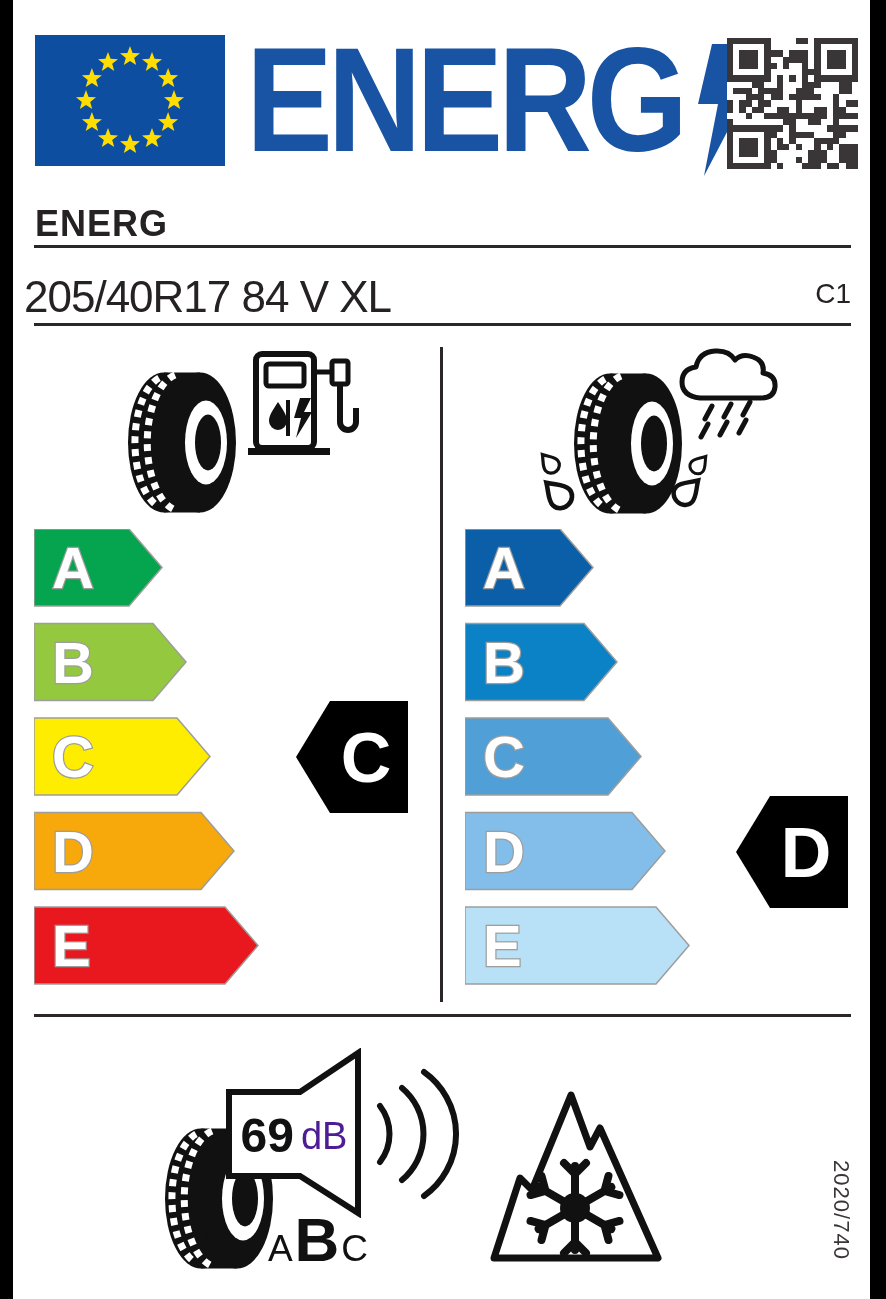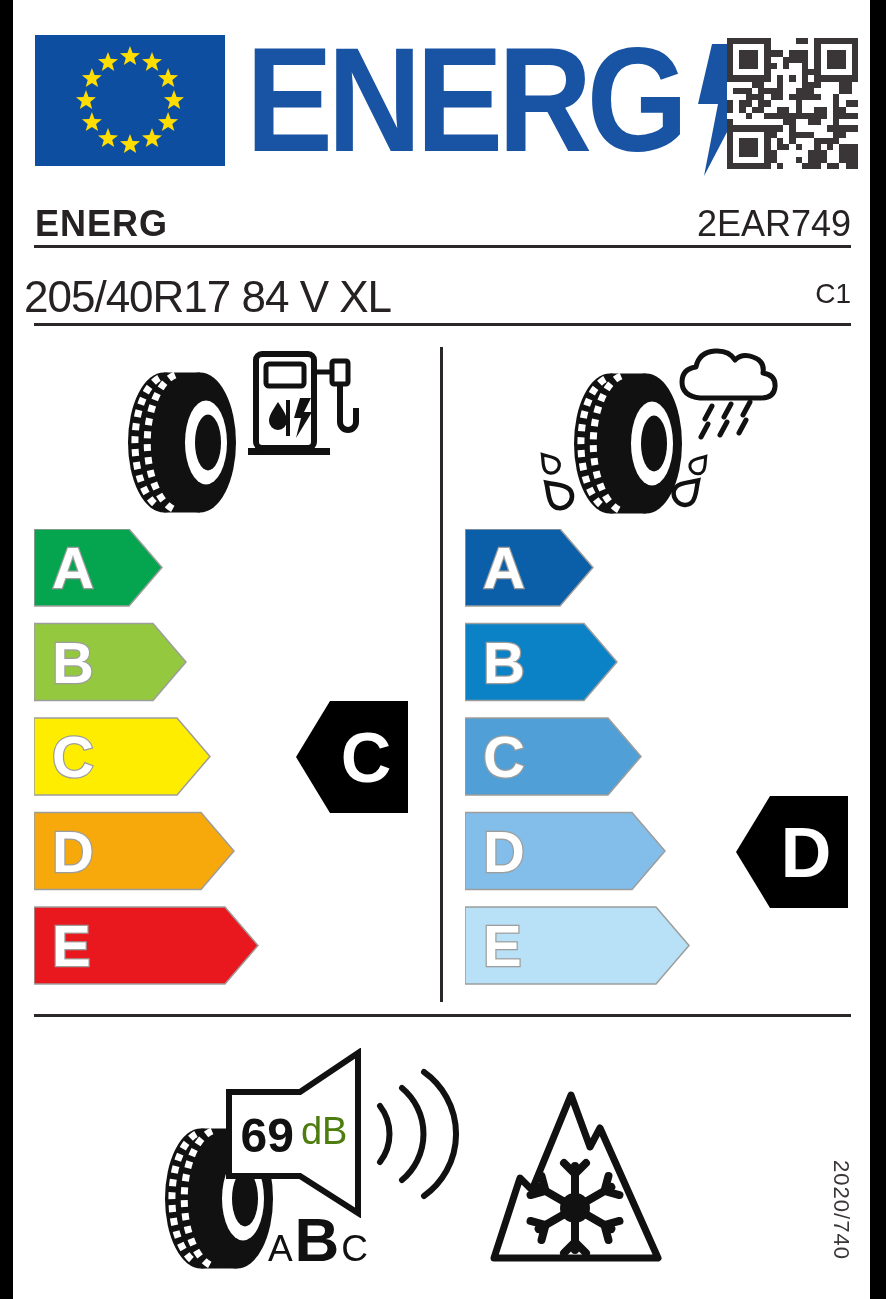--- a/index.html
+++ b/index.html
@@ -13,23 +13,23 @@
          line-height:1;transform:scaleX(.88);transform-origin:left top;white-space:nowrap;}
   .rule{background:#2b2728;height:3px;left:34px;width:817px;}
   #brand{left:35px;top:203px;font-size:36px;font-weight:bold;letter-spacing:1px;}
   #modelCode{right:35px;top:203px;font-size:36px;}
   #designation{left:24px;top:272px;font-size:44px;letter-spacing:-1px;}
   #tireClass{right:35px;top:278px;font-size:28px;}
   #divider{left:440px;top:347px;width:3px;height:655px;background:#2b2728;}
   svg text{font-family:"Liberation Sans","DejaVu Sans",sans-serif;}
   .scale-letter{paint-order:stroke;}
   #noiseText{left:226px;top:1112px;width:136px;display:flex;justify-content:center;
-             align-items:flex-start;gap:7px;line-height:1;}
+             align-items:center;gap:7px;line-height:1;}
   #noiseValue{font-size:48px;font-weight:bold;color:#111;}
-  #noiseUnit{font-size:38px;color:#4d7c0f;}
+  #noiseUnit{font-size:38px;color:#4c1d95;}
   #noiseClasses{left:266px;top:1209px;width:104px;display:flex;justify-content:center;
                 align-items:baseline;gap:2px;line-height:1;color:#111;}
   .noise-class{font-size:37px;}
   .noise-class.selected{font-size:62px;font-weight:bold;}
   #regulation{left:760px;top:1196px;width:160px;height:28px;text-align:center;
               font-size:22px;letter-spacing:1px;transform:rotate(90deg);color:#3a3637;}
 </style>
 </head>
 <body>
 
@@ -319,21 +319,20 @@
         <rect x="13" y="20" width="1" height="1"></rect>
         <rect x="14" y="20" width="1" height="1"></rect>
         <rect x="16" y="20" width="1" height="1"></rect>
         <rect x="17" y="20" width="1" height="1"></rect>
         <rect x="19" y="20" width="1" height="1"></rect>
         <rect x="20" y="20" width="1" height="1"></rect>
       </g>
   </svg>
 
   <div id="brand" class="abs">ENERG</div>
-  <div id="modelCode" class="abs">2EAR749</div>
   <div class="abs rule" style="top:245px"></div>
 
   <div id="designation" class="abs">205/40R17 84 V XL</div>
   <div id="tireClass" class="abs">C1</div>
   <div class="abs rule" style="top:323px"></div>
 
   <div id="divider" class="abs"></div>
 
   <svg class="abs" style="left:126px;top:370px" width="112" height="145" viewBox="0 0 112 145">
       <use href="#tireShape"></use>

